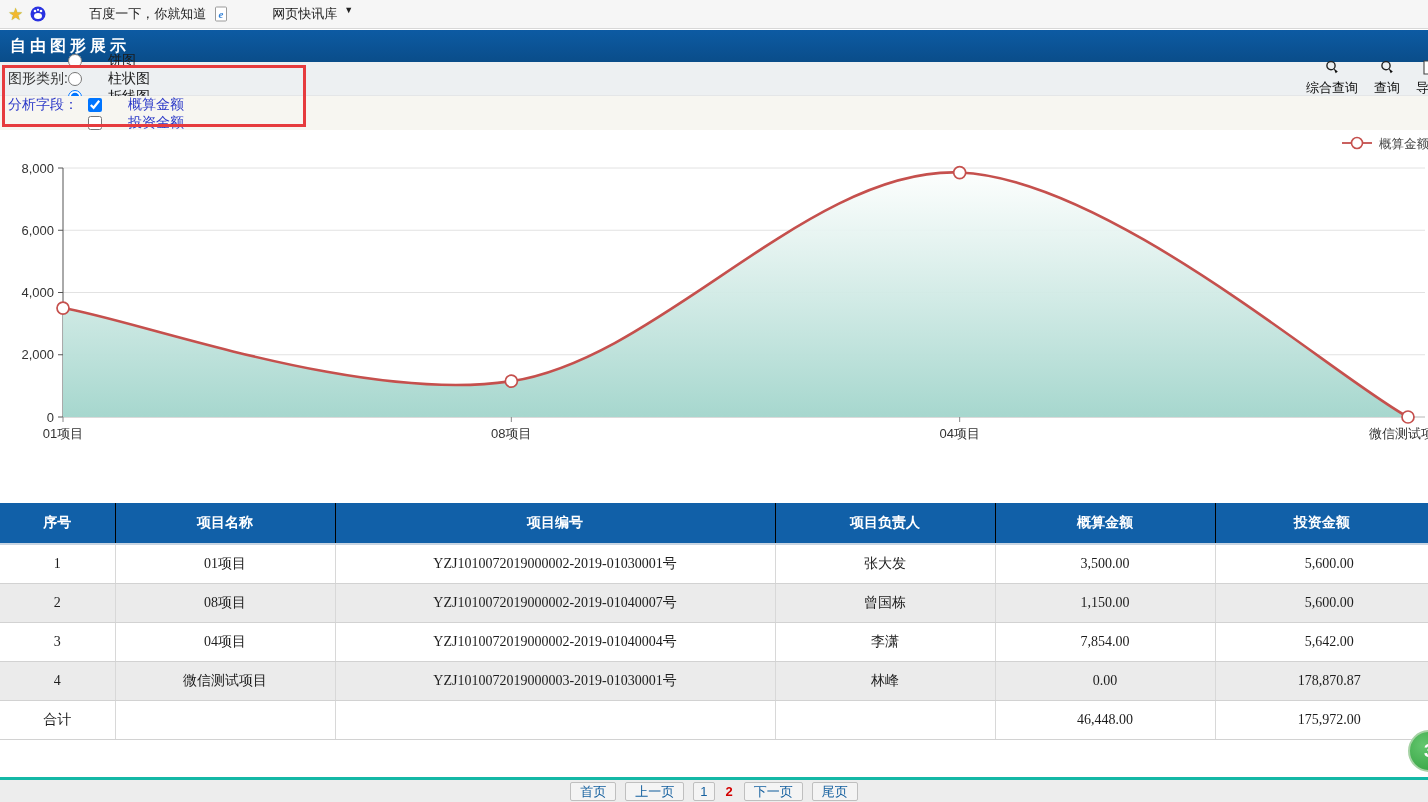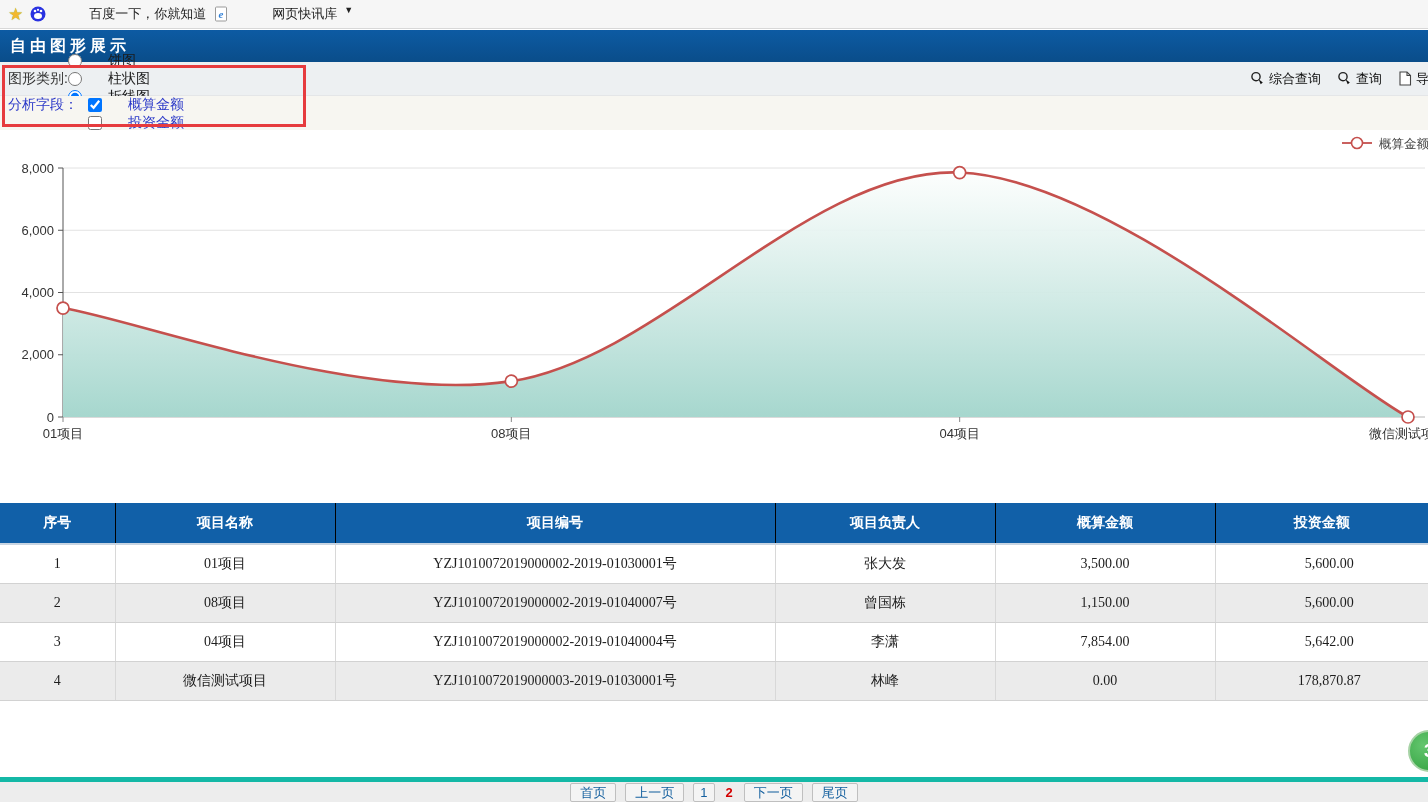--- a/index.html
+++ b/index.html
@@ -25,21 +25,21 @@
              border-bottom:1px solid #e4e6e8;display:flex;align-items:center;
              justify-content:space-between;padding-left:8px;box-sizing:border-box;}
   .toolbar-b{position:absolute;top:96px;left:0;width:1428px;height:34px;background:#f7f6f1;
              display:flex;padding-left:8px;box-sizing:border-box;}
   .tb-label{font-size:14px;color:#333;margin-right:0;}
   .tb-label-blue{font-size:14px;color:#2a38c8;margin-right:10px;}
   .opt{display:flex;align-items:center;margin-right:10px;font-size:14px;color:#1c1c1c;cursor:pointer;gap:23px;}
   .opt input{margin:0 3px 0 0;width:14px;height:14px;}
   .opt-blue{color:#2a38c8;}
   .actions{display:flex;align-items:center;gap:16px;margin-right:-14px;white-space:nowrap;}
-  .action{display:flex;align-items:center;gap:4px;font-size:13px;color:#111;cursor:pointer;}
+  .action{display:flex;align-items:center;gap:4px;font-size:13px;color:#111;cursor:pointer;flex-direction:column;}
 
   
   .red-rect{position:absolute;left:2px;top:65px;width:304px;height:62px;
             border:3px solid #e63b3e;box-sizing:border-box;pointer-events:none;}
 
   
   .chart{position:absolute;top:130px;left:0;width:1428px;height:335px;}
 
   
   .table-wrap{position:absolute;top:503px;left:0;width:1428px;}
@@ -50,21 +50,21 @@
              border-bottom:2px solid #c9d5e2;}
   table.data thead th:last-child{border-right:none;}
   table.data td{height:36px;text-align:center;border-bottom:1px solid #d2d2d2;
              border-right:1px solid #d8d8d8;overflow:hidden;white-space:nowrap;}
   table.data td:last-child{border-right:none;padding-left:16px;}
   table.data tr.alt td{background:#ebebeb;}
   table.data tr.total td{background:#fff;}
 
   
   .footer{position:absolute;top:777px;left:0;width:1428px;height:25px;background:#ededed;
-          border-top:5px solid #14b8a6;display:flex;align-items:center;justify-content:center;
+          border-top:3px solid #14b8a6;display:flex;align-items:center;justify-content:center;
           gap:9px;box-sizing:border-box;}
   .pg-btn{font-size:13px;color:#15609f;background:#f4f4f4;border:1px solid #bfbfbf;
           border-radius:2px;padding:1px 9px;line-height:15px;cursor:pointer;}
   .pg-page{padding:1px 6px;}
   .pg-current{font-size:13px;color:#d30000;font-weight:bold;background:transparent;
           border:none;padding:1px 2px;}
 
   
   .badge{position:absolute;top:730px;left:1408px;width:42px;height:42px;border-radius:50%;
          background:radial-gradient(circle at 35% 35%, #63c66e, #2f9e3c);
@@ -261,20 +261,28 @@
           <td>5,642.00</td>
         </tr>
         <tr class="alt">
           <td>4</td>
           <td>微信测试项目</td>
           <td>YZJ1010072019000003-2019-01030001号</td>
           <td>林峰</td>
           <td>0.00</td>
           <td>178,870.87</td>
         </tr>
+        <tr class="total">
+          <td>合计</td>
+          <td></td>
+          <td></td>
+          <td></td>
+          <td>46,448.00</td>
+          <td>175,972.00</td>
+        </tr>
       </tbody>
   </table>
 </div>
 
 <div class="footer" id="pagination-bar">
     <span class="pg-btn">首页</span>
     <span class="pg-btn">上一页</span>
     <span class="pg-btn pg-page">1</span>
     <span class="pg-current">2</span>
     <span class="pg-btn">下一页</span>

